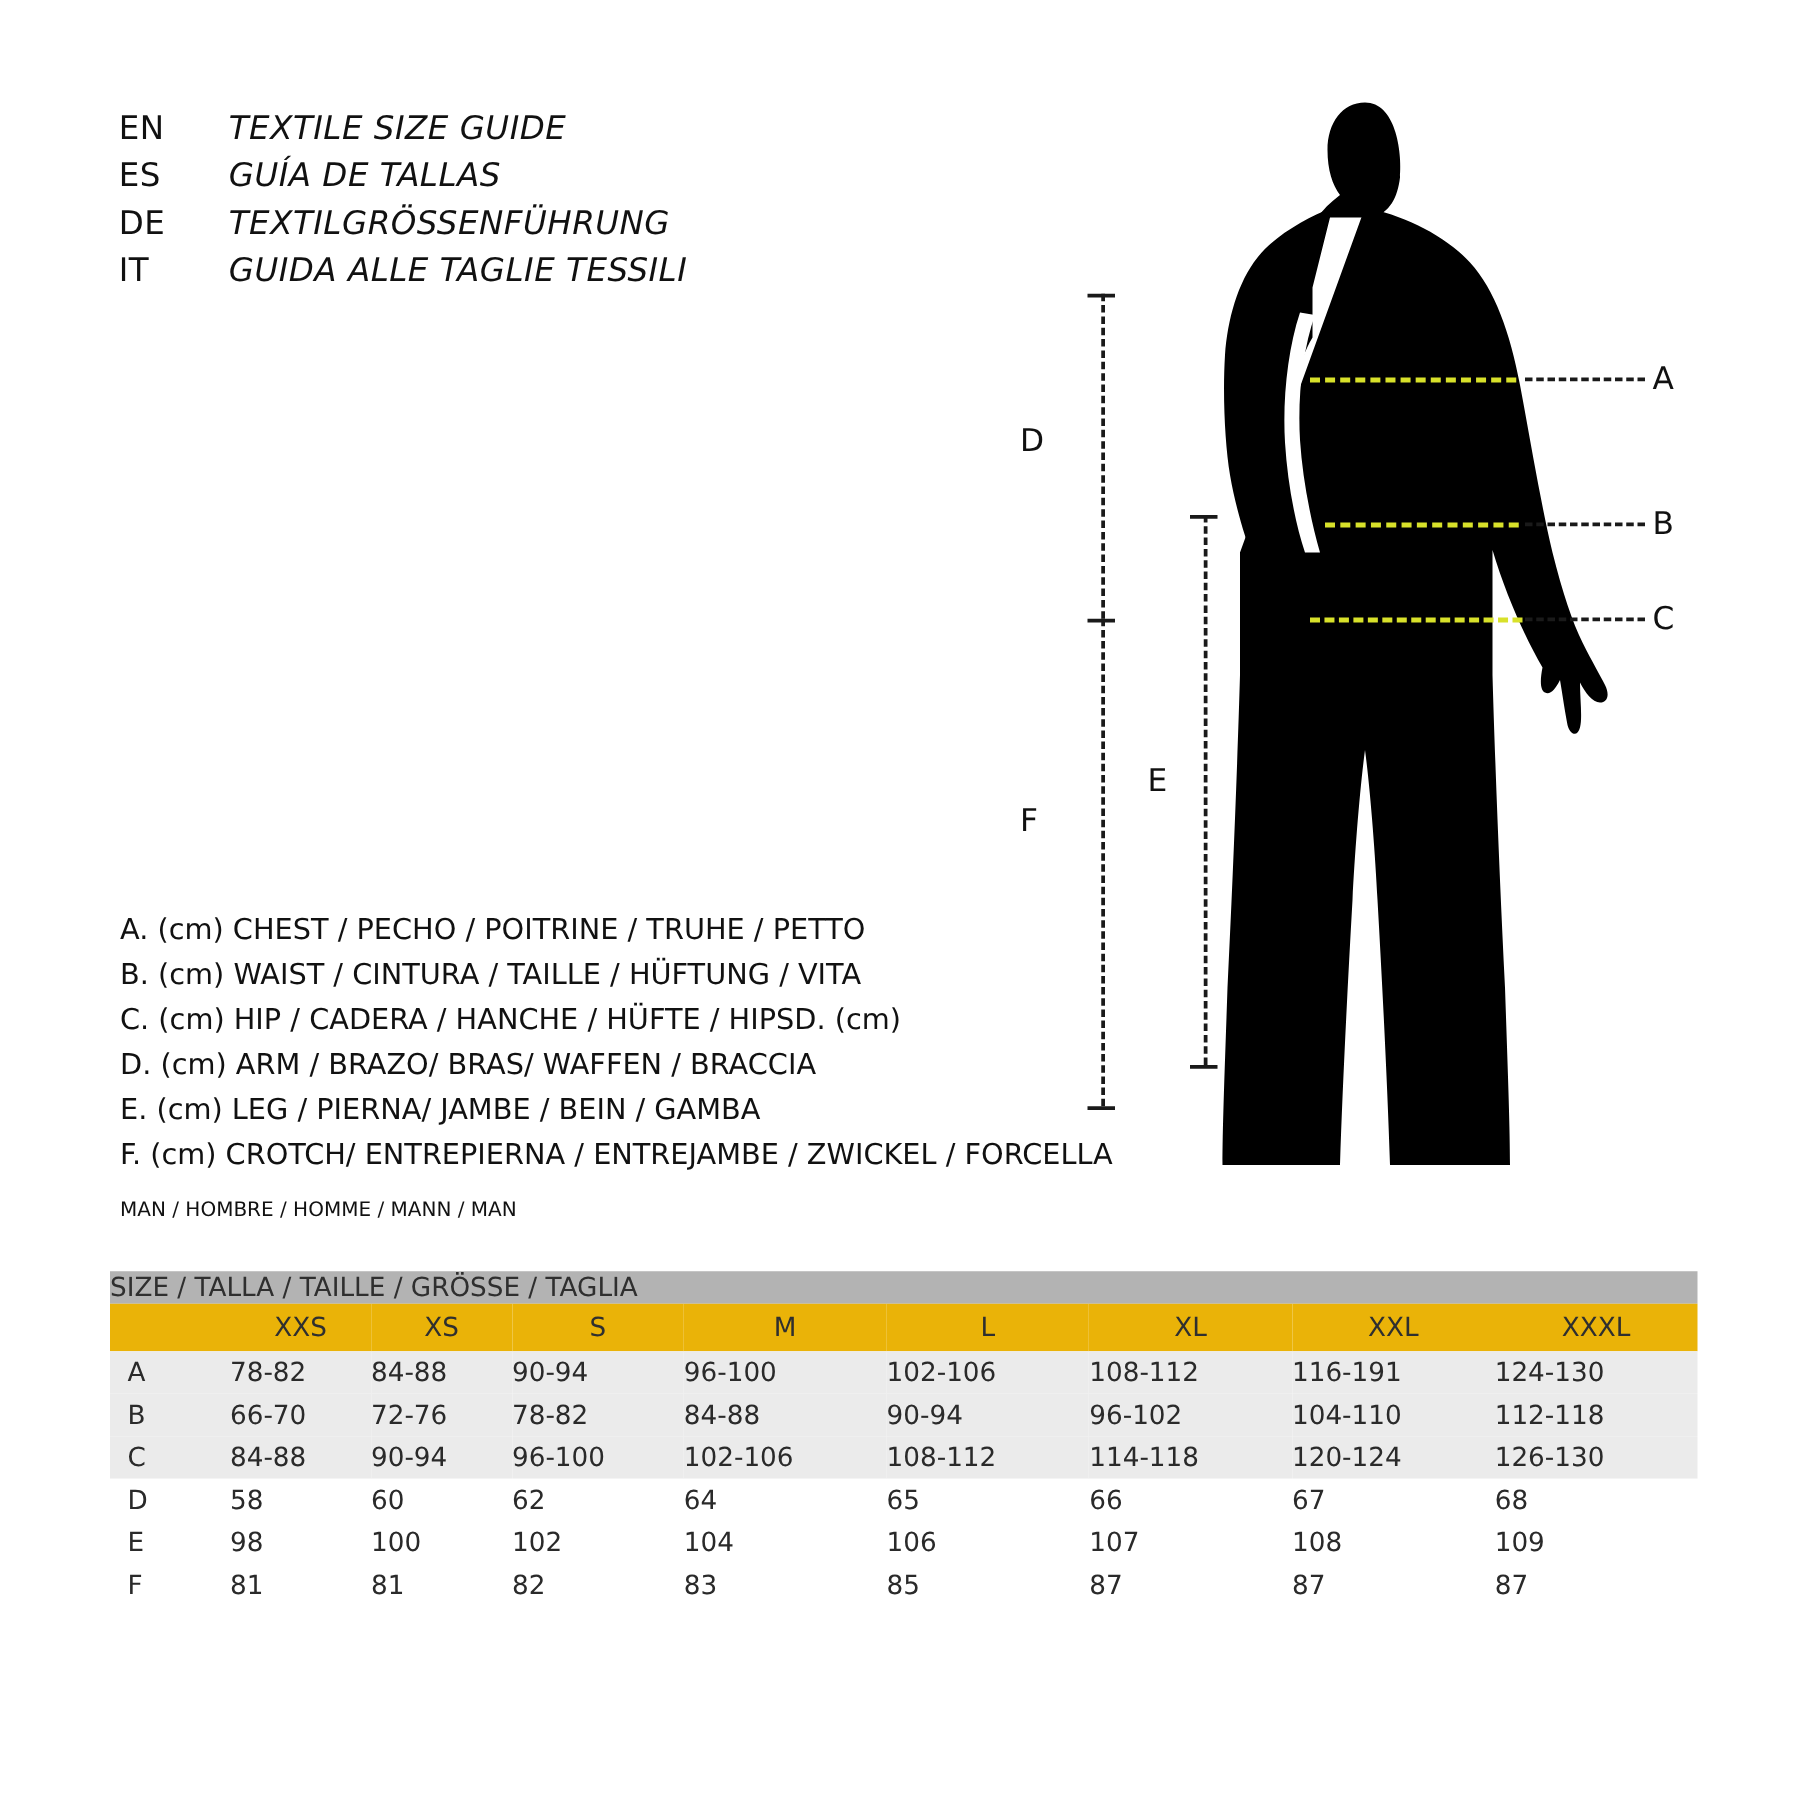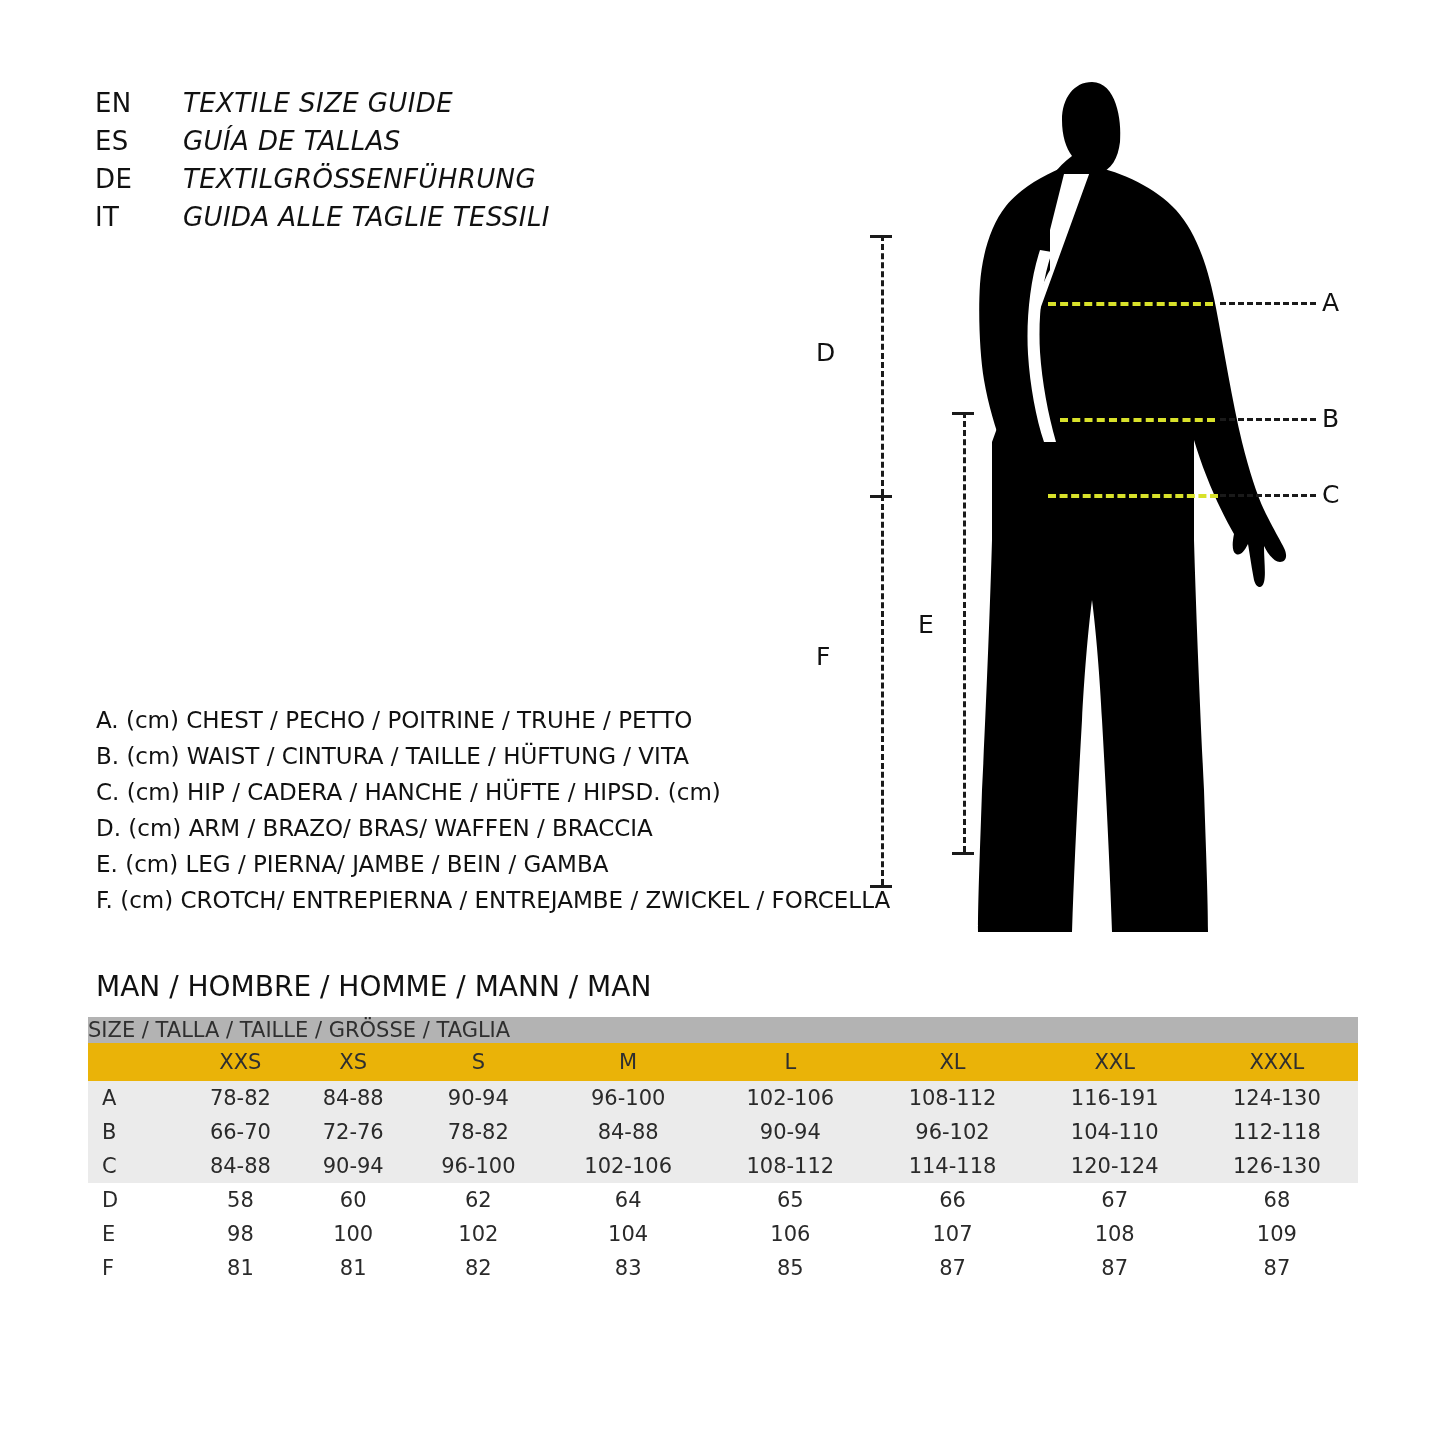--- a/index.html
+++ b/index.html
@@ -38,36 +38,35 @@
   }
   .title-text {
     flex: 1 1 auto;
     font-style: italic;
   }
 
   
   #legend {
     position: absolute;
     left: 96px;
-    top: 702px;
+    top: 726px;
     width: 790px;
   }
   .legend-row {
     font-size: 23px;
     line-height: 36px;
     color: #111;
     white-space: nowrap;
   }
   #gender-row {
     position: absolute;
     left: 96px;
     top: 958px;
-    font-size: 28px;
-    color: #111;
-    margin-top: 12px;
+    font-size: 16px;
+    color: #111;
   }
 
   
   #figure-area {
     position: absolute;
     left: 860px;
     top: 70px;
     width: 520px;
     height: 880px;
   }
@@ -133,21 +132,20 @@
   }
   .size-hdr td {
     background: #eab308;
     height: 38px;
     text-align: center;
     font-size: 21px;
     color: #2f2f2f;
   }
   .data-row td {
     height: 34px;
-    text-align: center;
     font-size: 21px;
   }
   .data-row.shaded td {
     background: #ebebeb;
   }
   .data-row.plain td {
     background: #ffffff;
   }
   .rowlab {
     text-align: left !important;

